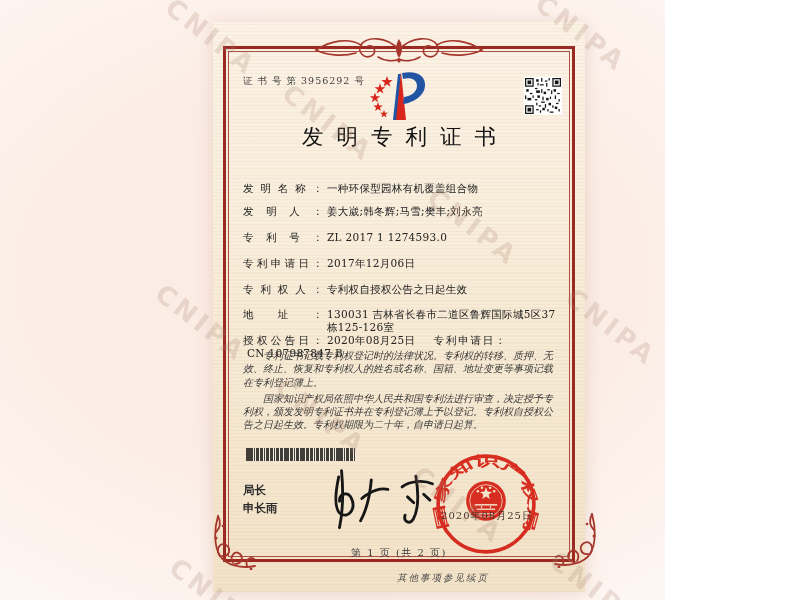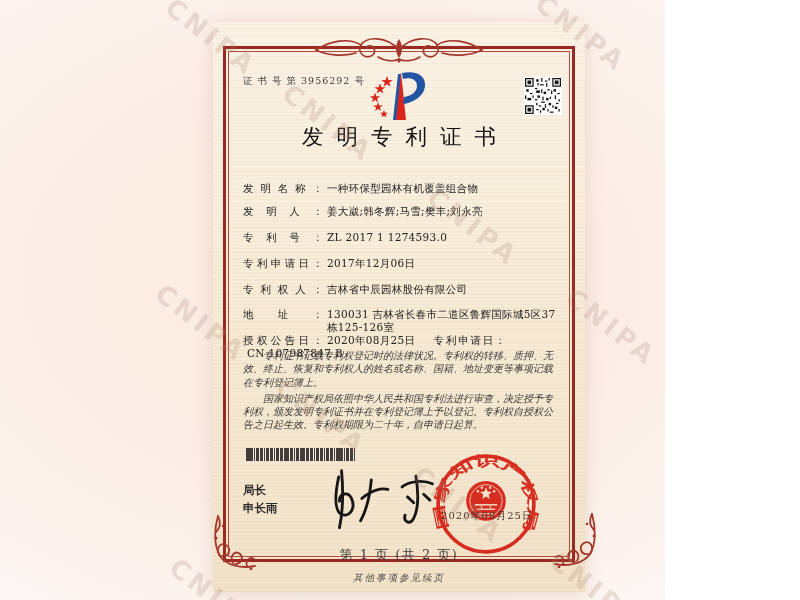--- a/index.html
+++ b/index.html
@@ -37,24 +37,24 @@
       repeating-linear-gradient(90deg,transparent 0 3px,#1a1a1a 3px 4px,transparent 4px 9px);
     opacity:.82;}
   .director-title{position:absolute;left:30px;top:461px;font-size:11.5px;font-weight:bold;
     font-family:Liberation Mono, monospace;}
   .director-name{position:absolute;left:30px;top:479px;font-size:11.5px;font-weight:bold;
     font-family:"DejaVu Sans","Liberation Sans",sans-serif;}
   .signature{position:absolute;left:96px;top:438px;width:132px;height:76px;transform:rotate(-2deg);}
   .seal{position:absolute;left:217px;top:428px;width:112px;height:112px;mix-blend-mode:multiply;}
   .seal-date{position:absolute;left:214px;top:487px;width:120px;text-align:center;font-size:10px;
     letter-spacing:1px;color:#42332a;z-index:6;}
-  .pageind{position:absolute;left:0;top:524px;width:100%;text-align:center;font-size:13px;
+  .pageind{position:absolute;left:0;top:524px;width:100%;text-align:center;font-size:10px;
     letter-spacing:1.5px;color:#3c3c3c;}
   .contnote{position:absolute;left:0;top:550px;width:100%;text-align:center;font-size:9.5px;
-    font-style:italic;color:#4a4a4a;letter-spacing:2px;}
+    font-style:italic;color:#4a4a4a;letter-spacing:2px;padding-left:44px;}
   
   .orn-top{position:absolute;left:95px;top:13px;width:182px;height:30px;z-index:4;}
   .orn-bl{position:absolute;left:-2px;top:492px;width:52px;height:56px;z-index:4;}
   .orn-br{position:absolute;left:334px;top:490px;width:52px;height:56px;z-index:4;transform:scaleX(-1);}
   
   .wm-layer{position:absolute;inset:0;z-index:50;pointer-events:none;}
   .wm{position:absolute;font-family:"DejaVu Sans","Liberation Sans",sans-serif;font-weight:bold;
     font-size:26px;letter-spacing:4px;color:rgba(168,126,110,0.22);transform:rotate(38deg);
     transform-origin:left top;white-space:nowrap;}
 </style>
@@ -191,21 +191,21 @@
     <div class="row" style="top:183px">
       <span class="flabel">发明人：</span><span class="fval">姜大崴;韩冬辉;马雪;樊丰;刘永亮</span>
     </div>
     <div class="row" style="top:209px">
       <span class="flabel">专利号：</span><span class="fval">ZL 2017 1 1274593.0</span>
     </div>
     <div class="row" style="top:235px">
       <span class="flabel">专利申请日：</span><span class="fval">2017年12月06日</span>
     </div>
     <div class="row" style="top:261px">
-      <span class="flabel">专利权人：</span><span class="fval">吉林省中辰园林股份有限公司</span>
+      <span class="flabel">专利权人：</span><span class="fval">专利权自授权公告之日起生效</span>
     </div>
     <div class="row" style="top:286px">
       <span class="flabel">地址：</span><span class="fval" style="width:230px">130031 吉林省长春市二道区鲁辉国际城5区37栋125-126室</span>
     </div>
     <div class="row" style="top:312px">
       <span class="flabel">授权公告日：</span><span class="fval">2020年08月25日</span>
       <span class="flabel g2">专利申请日：</span><span class="fval">CN 107987847 B</span>
     </div>
 
     <div class="paras">

